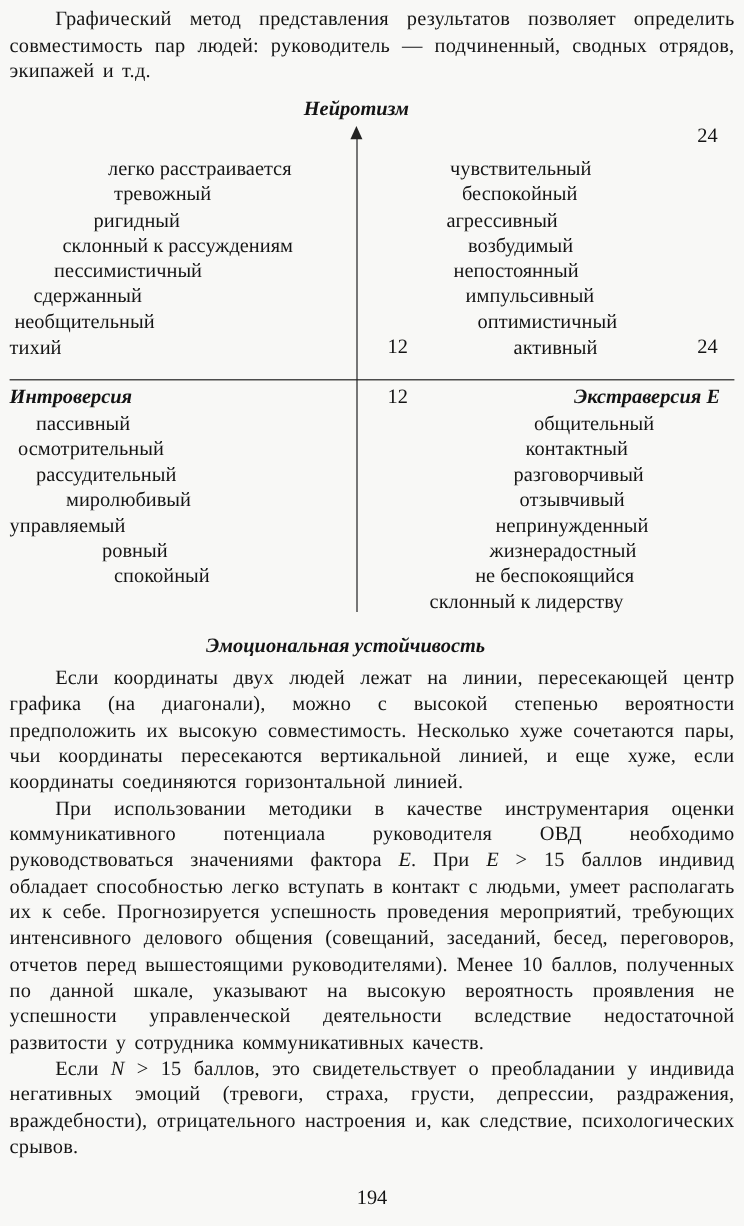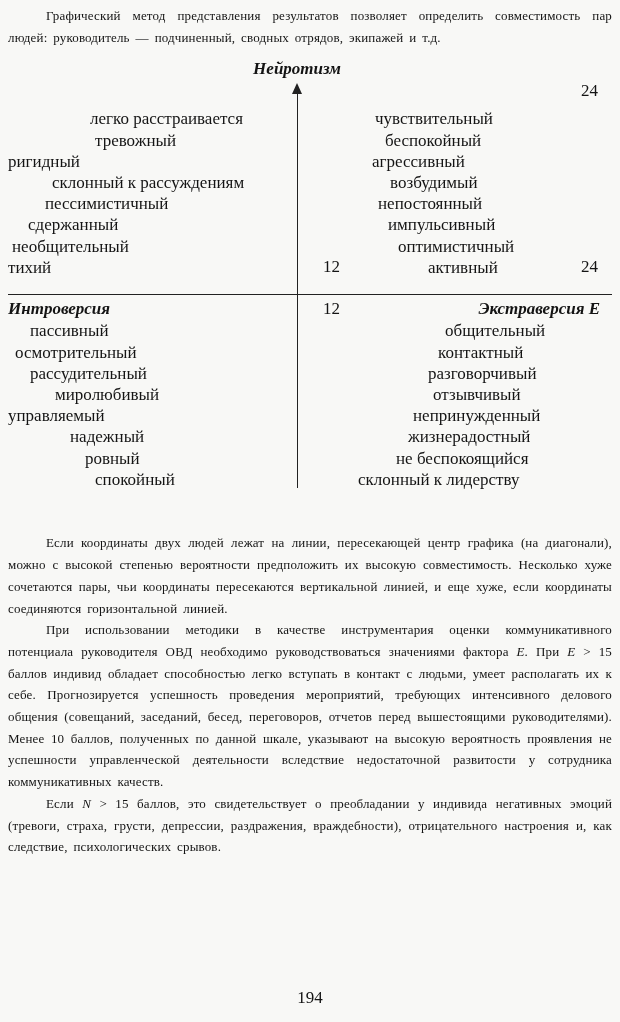--- a/index.html
+++ b/index.html
@@ -11,21 +11,21 @@
   }
   .page{
     position:relative;
     width:620px;height:1022px;
     padding:5px 8px;
     box-sizing:border-box;
     overflow:hidden;
   }
   p.body{
     margin:0;
-    font-size:13px;
+    font-size:17px;
     line-height:21.7px;
     text-align:justify;
     text-indent:38px;
     word-spacing:2.5px;
     letter-spacing:0.15px;
   }
   p.body i{font-style:italic;}
   .after-diagram{margin-top:12px;}
 
   
@@ -104,21 +104,21 @@
 
     <div class="num num-top-right">24</div>
 
     <div class="arrow-up"></div>
     <div class="vline"></div>
     <div class="hline"></div>
 
     <div class="quad q-tl">
       <span style="margin-left:82px">легко расстраивается</span>
       <span style="margin-left:87px">тревожный</span>
-      <span style="">ригидный</span>
+      <span style="margin-left:70px">ригидный</span>
       <span style="margin-left:44px">склонный к рассуждениям</span>
       <span style="margin-left:37px">пессимистичный</span>
       <span style="margin-left:20px">сдержанный</span>
       <span style="margin-left:4px">необщительный</span>
       <span style="margin-left:0">тихий</span>
     </div>
 
     <div class="quad q-tr">
       <span style="margin-left:3px">чувствительный</span>
       <span style="margin-left:13px">беспокойный</span>
@@ -136,36 +136,36 @@
 
     <div class="axis-label axis-left">Интроверсия</div>
     <div class="axis-label axis-right">Экстраверсия Е</div>
 
     <div class="quad q-bl">
       <span style="margin-left:22px">пассивный</span>
       <span style="margin-left:7px">осмотрительный</span>
       <span style="margin-left:22px">рассудительный</span>
       <span style="margin-left:47px">миролюбивый</span>
       <span style="">управляемый</span>
-      <span style="margin-left:62px">надежный</span>
       <span style="margin-left:77px">ровный</span>
       <span style="margin-left:87px">спокойный</span>
     </div>
 
     <div class="quad q-br">
       <span style="margin-left:89px">общительный</span>
       <span style="margin-left:82px">контактный</span>
       <span style="margin-left:72px">разговорчивый</span>
       <span style="margin-left:77px">отзывчивый</span>
       <span style="margin-left:57px">непринужденный</span>
       <span style="margin-left:52px">жизнерадостный</span>
       <span style="margin-left:40px">не беспокоящийся</span>
       <span style="margin-left:2px">склонный к лидерству</span>
     </div>
 
+    <div class="axis-label axis-bottom">Эмоциональная устойчивость</div>
   </div>
 
   <p class="body after-diagram">Если координаты двух людей лежат на линии, пересекающей центр графика (на диагонали), можно с высокой степенью вероятности предположить их высокую совместимость. Несколько хуже сочетаются пары, чьи координаты пересекаются вертикальной линией, и еще хуже, если координаты соединяются горизонтальной линией.</p>
 
   <p class="body"><span>При использовании методики в качестве инструментария оценки коммуникативного потенциала руководителя ОВД необходимо руководствоваться значениями фактора </span><i>Е</i><span>. При </span><i>Е</i><span> &gt; 15 баллов индивид обладает способностью легко вступать в контакт с людьми, умеет располагать их к себе. Прогнозируется успешность проведения мероприятий, требующих интенсивного делового общения (совещаний, заседаний, бесед, переговоров, отчетов перед вышестоящими руководителями). Менее 10 баллов, полученных по данной шкале, указывают на высокую вероятность проявления не успешности управленческой деятельности вследствие недостаточной развитости у сотрудника коммуникативных качеств.</span></p>
 
   <p class="body"><span>Если </span><i>N</i><span> &gt; 15 баллов, это свидетельствует о преобладании у индивида негативных эмоций (тревоги, страха, грусти, депрессии, раздражения, враждебности), отрицательного настроения и, как следствие, психологических срывов.</span></p>
 
   <div class="page-number">194</div>
 </div>

